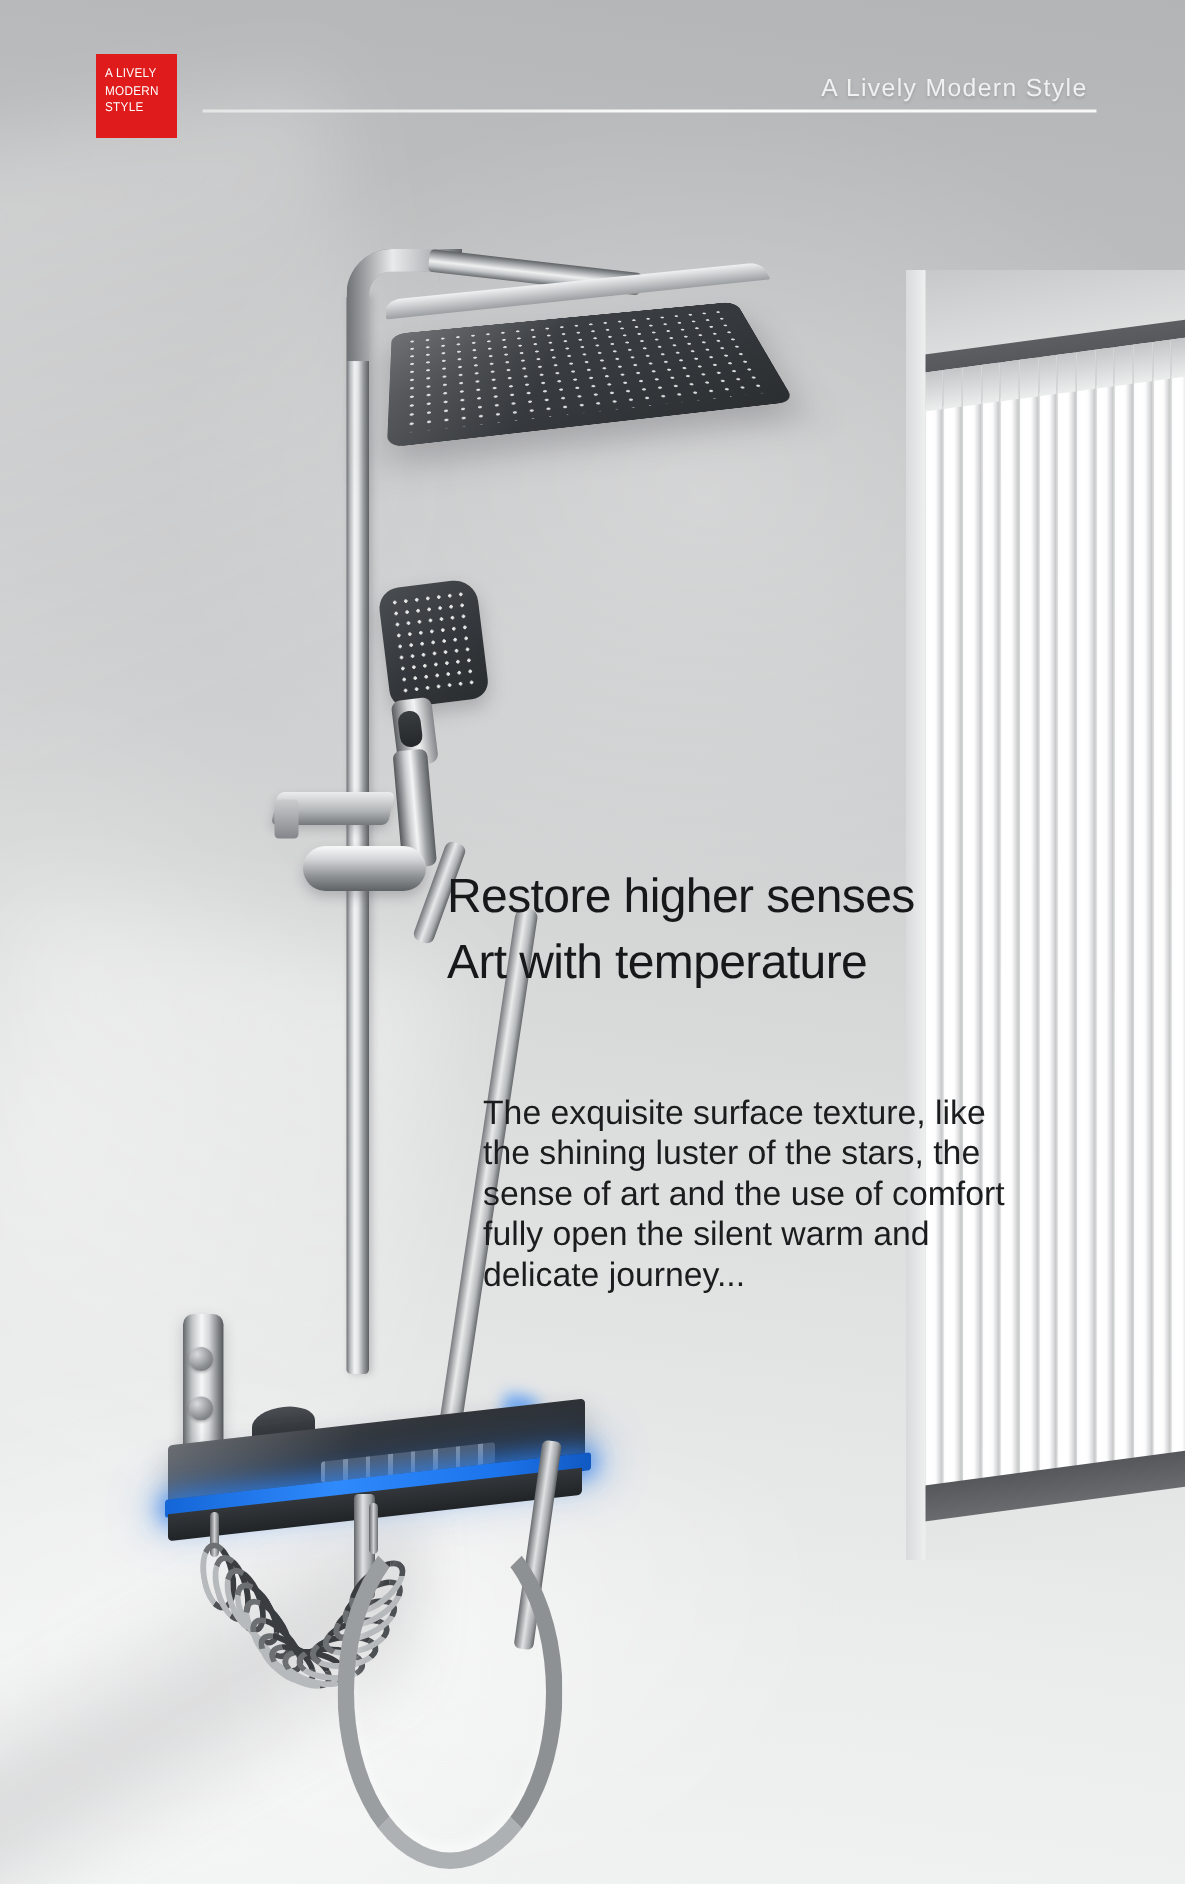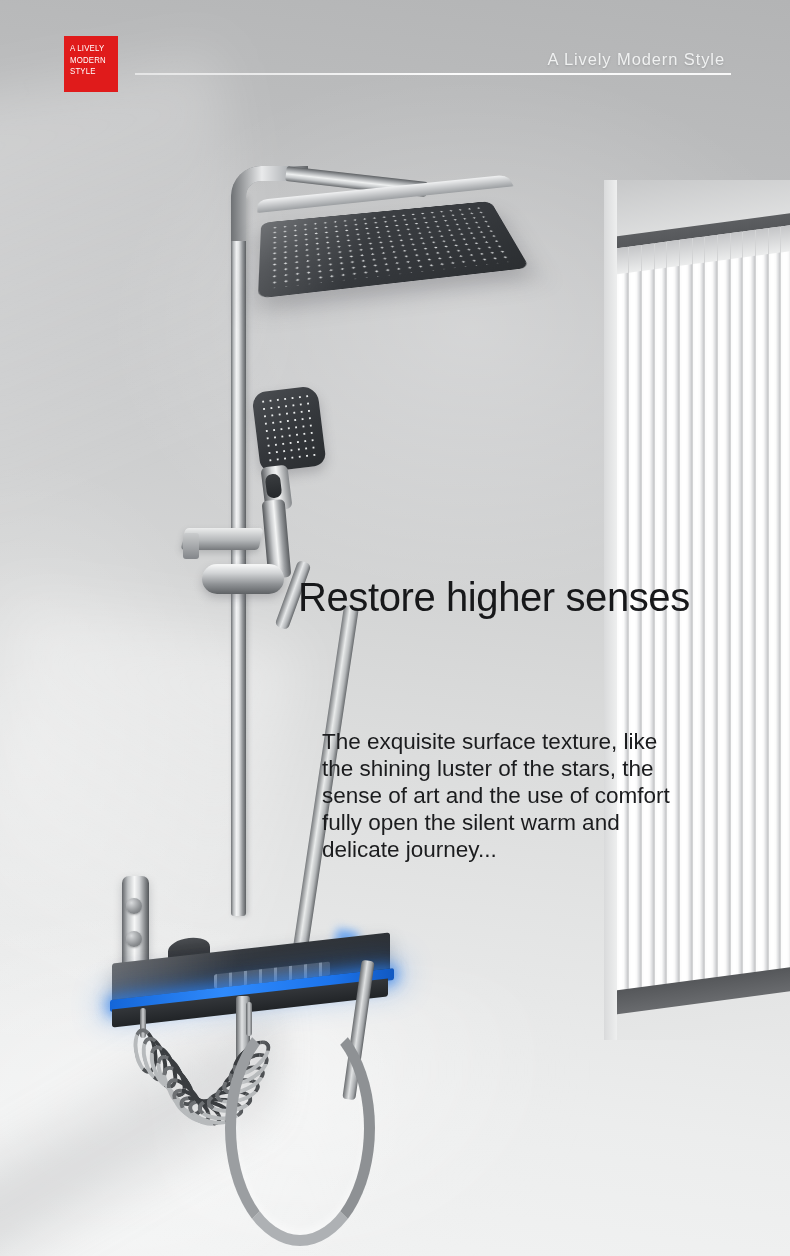--- a/index.html
+++ b/index.html
@@ -108,21 +108,21 @@
   #brand-text {
     position:absolute; right:65px; top:50px;
     font-size:16.5px; color:#f0f1f1; letter-spacing:.9px;
     text-shadow:0 1px 2px rgba(110,112,115,.35);
     white-space:nowrap;
   }
 
   
   #headline {
     position:absolute; left:298px; top:575px; width:492px;
-    font-size:40px; line-height:44px; color:#17181a;
+    font-size:32px; line-height:44px; color:#17181a;
     letter-spacing:-.4px; font-weight:400;
   }
   #headline .l2 { display:block; }
   #body-copy {
     position:absolute; left:322px; top:728px; width:470px;
     font-size:22.5px; line-height:27px; color:#1b1c1e; font-weight:400;
   }
   #body-copy span { display:block; white-space:nowrap; }
 
   
@@ -459,20 +459,21 @@
         <i style="left: 103px; top: 20px; transform: rotate(-124deg);"></i>
         <i style="left: 106px; top: 9px; transform: rotate(-132deg);"></i>
       </div>
 
     <div class="hose-up"></div>
     <div class="hose-arc"></div>
   </div>
 
   <div id="headline">
     <span class="l1">Restore higher senses</span>
+    <span class="l2">Art with temperature</span>
   </div>
 
   <div id="body-copy">
     <span>The exquisite surface texture, like</span>
     <span>the shining luster of the stars, the</span>
     <span>sense of art and the use of comfort</span>
     <span>fully open the silent warm and</span>
     <span>delicate journey...</span>
   </div>
 

